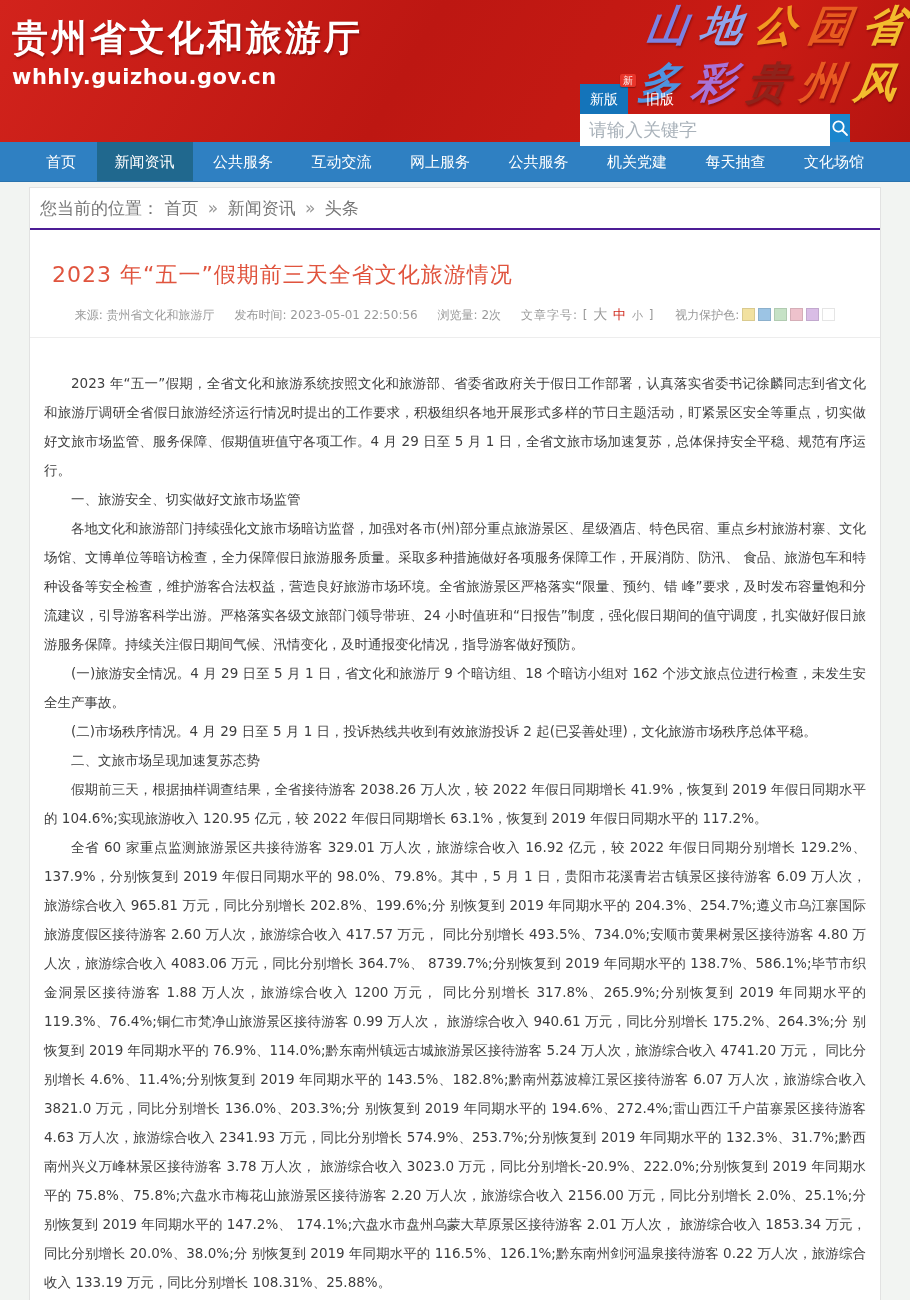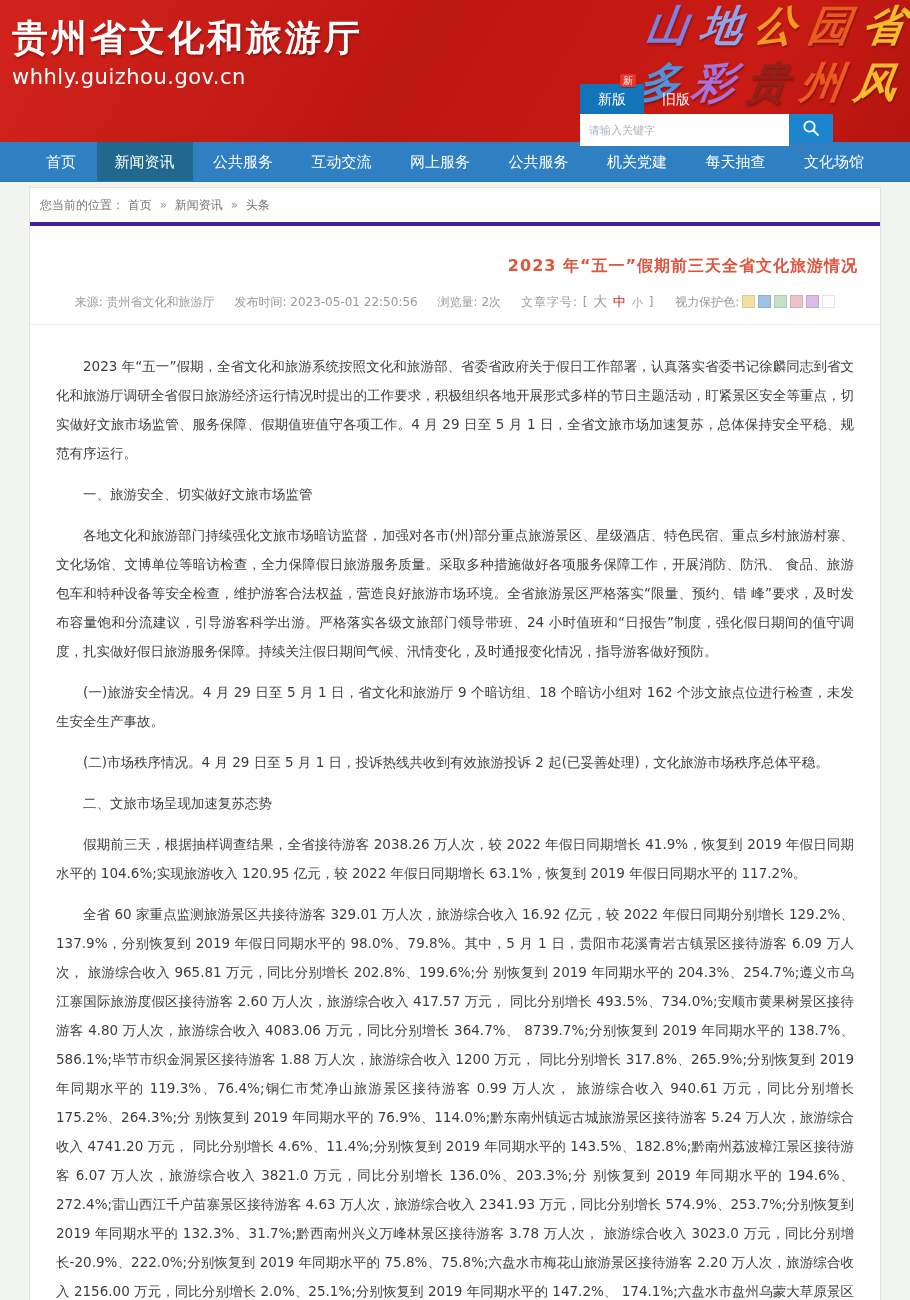--- a/index.html
+++ b/index.html
@@ -2,55 +2,55 @@
 <html><head>
 <meta charset="utf-8">
 <style>
   *{margin:0;padding:0;box-sizing:border-box}
   html,body{width:910px}
   body{height:1300px;overflow:hidden;background:#f2f4f2;font-family:"DejaVu Sans",sans-serif}
   
   .site-header{position:relative;height:142px;background:linear-gradient(120deg,#d2231c 0%,#bd1712 45%,#c91b14 80%,#b41410 100%)}
   .brand{position:absolute;left:12px;top:14px}
   .site-title{color:#fff;font-size:36px;font-weight:bold;letter-spacing:3px;text-shadow:1px 2px 2px rgba(100,0,0,.45)}
-  .site-url{color:#fff;font-size:21px;font-weight:normal;margin-top:2px;letter-spacing:.5px}
+  .site-url{color:#fff;font-size:21px;font-weight:bold;margin-top:2px;letter-spacing:.5px}
   .slogan{position:absolute;top:2px;right:10px;text-align:right;transform:skewX(-8deg);z-index:1}
   .slogan-line{line-height:48px;white-space:nowrap}
   .slogan-char{font-family:"DejaVu Serif",serif;font-style:italic;font-weight:bold;font-size:42px;margin-left:12px;text-shadow:1px 2px 2px rgba(60,0,0,.35)}
   
   .search-area{position:absolute;left:580px;top:84px;width:253px;z-index:2}
   .tabs{position:relative;height:30px}
   .tab{display:inline-block;height:30px;line-height:30px;font-size:14px;color:#fff;text-align:center;cursor:pointer}
-  .tab.active{width:64px;background:#1474ba}
+  .tab.active{width:48px;background:#1474ba}
   .tab.old{width:54px}
   .badge-new{position:absolute;left:40px;top:-10px;background:#e8342a;color:#fff;font-size:10px;line-height:13px;padding:0 3px;border-radius:2px;box-shadow:0 1px 1px rgba(0,0,0,.3)}
   .search-row{display:flex;height:28px}
-  .search-input{flex:1;border:0;outline:none;padding:16px 9px;font-size:11px;color:#555;background:#fff}
+  .search-input{flex:1;border:0;outline:none;padding:16px 9px;font-size:18px;color:#555;background:#fff}
   .search-input::placeholder{color:#a9b2ba}
   .search-btn{width:44px;border:0;background:#1b86cd;cursor:pointer;display:flex;align-items:center;justify-content:center}
   
   .main-nav{height:40px;background:#2f80c2;display:flex;justify-content:space-between;padding:0 28px;border-bottom:1px solid #2a73ae}
   .nav-item{display:block;line-height:40px;padding:0 18px;color:#fff;font-size:15px;text-decoration:none;cursor:pointer;white-space:nowrap}
   .nav-item.active{background:#20688e}
   
   .content-card{margin:5px 29px 0;background:#fff;border:1px solid #e2e2e2;min-height:1140px}
-  .breadcrumb{padding:9px 10px 8px;font-size:12px;color:#777;border-bottom:4px solid #4c1d95}
+  .breadcrumb{padding:9px 10px 8px;font-size:17px;color:#777;border-bottom:2px solid #4c1d95}
   .crumb{color:#777;cursor:pointer}
   .crumb-sep{color:#999;margin:0 4px}
   .article{padding:0 12px 24px}
-  .article-title{margin:30px 10px 16px;text-align:right;color:#e0543e;font-size:16px;font-weight:bold;letter-spacing:1px}
-  .meta{margin:0 -12px;padding:0 12px 13px;text-align:center;font-size:12px;color:#999;border-bottom:1px solid #ededed}
+  .article-title{margin:30px 10px 16px;text-align:left;color:#e0543e;font-size:22px;font-weight:normal;letter-spacing:1px}
+  .meta{margin:16px -12px;padding:0 12px 13px;text-align:center;font-size:12px;color:#999;border-bottom:1px solid #ededed}
   .meta .seg{margin:0 8px;white-space:nowrap}
   .fs-ctrl{letter-spacing:1px}
   .fs-large{font-size:14px;color:#999;cursor:pointer}
   .fs-mid{font-size:13px;color:#d02a1e;cursor:pointer}
   .fs-small{font-size:11px;color:#999;cursor:pointer}
   .swatch{display:inline-block;width:13px;height:13px;margin-left:3px;vertical-align:-2px;border:1px solid rgba(0,0,0,.1);cursor:pointer}
   .article-body{padding:15px 2px 0;font-size:13.5px;color:#3e3e3e;line-height:29px;text-align:justify}
-  .para{text-indent:2em;margin:12px}
+  .para{text-indent:2em;margin:0}
 </style>
 </head>
 <body>
 
 <div class="page">
 
   <header class="site-header">
     <div class="brand">
       <div class="site-title">贵州省文化和旅游厅</div>
       <div class="site-url">whhly.guizhou.gov.cn</div>

